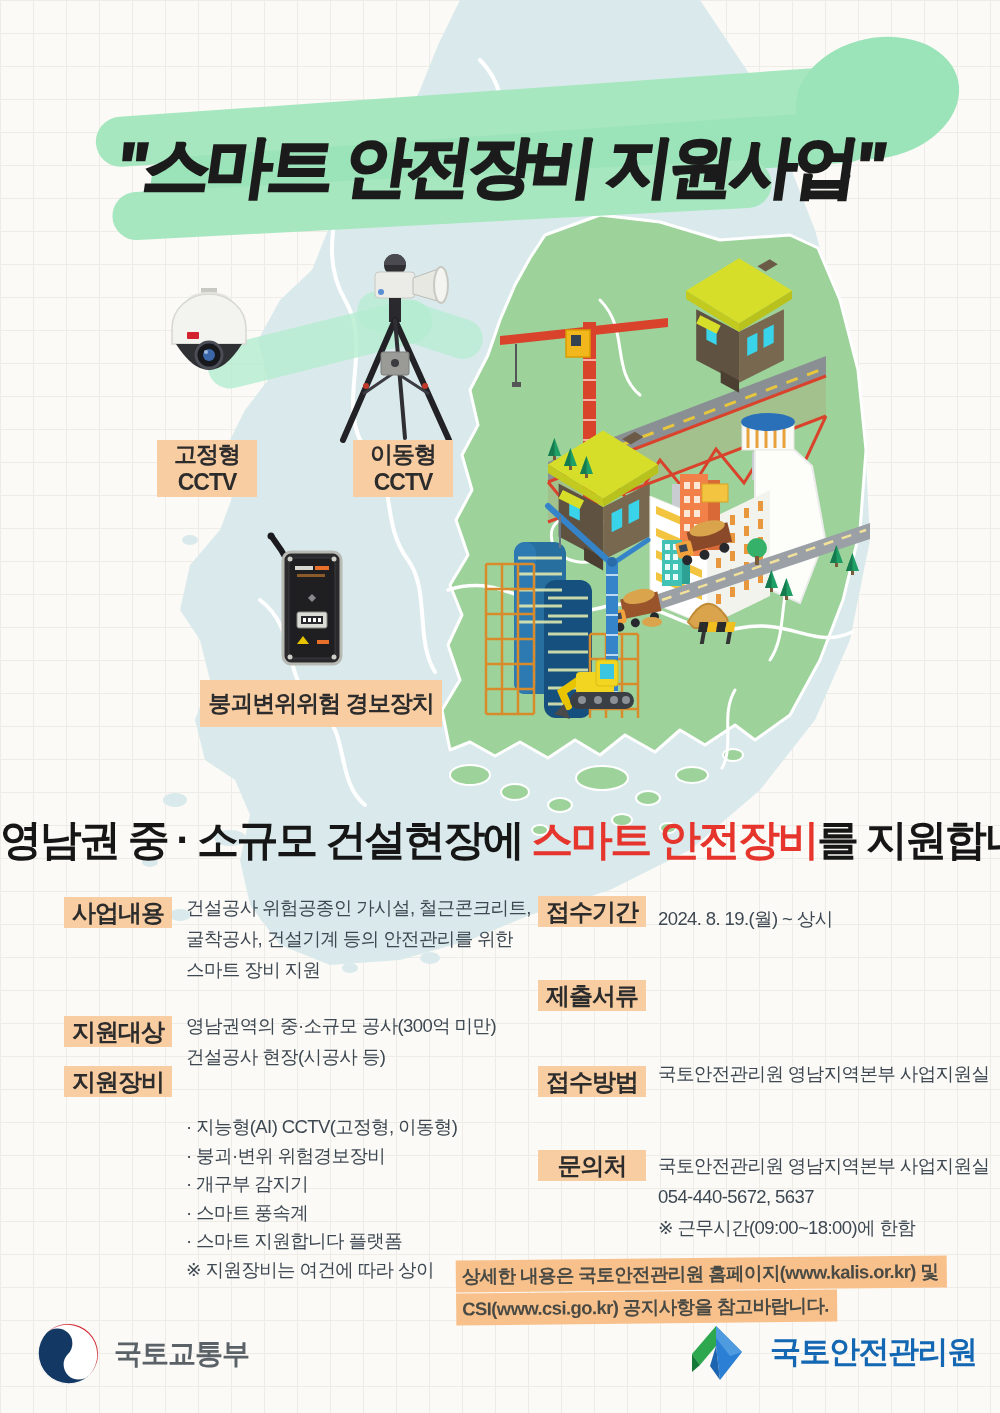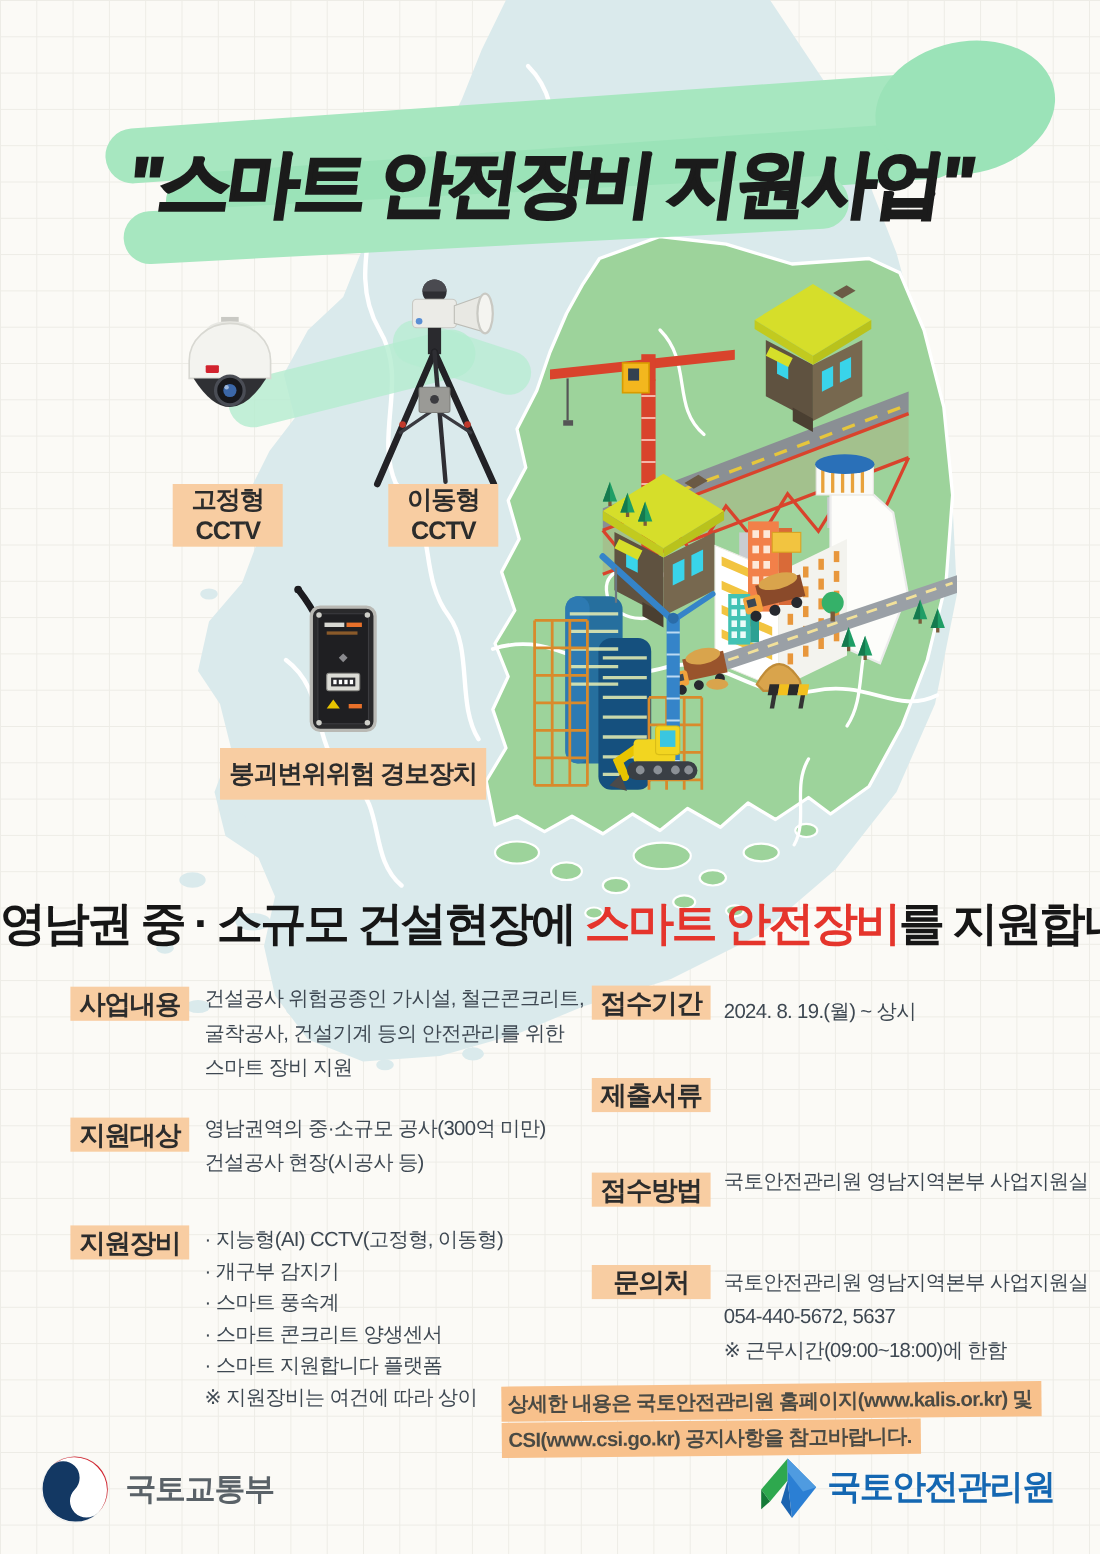--- a/index.html
+++ b/index.html
@@ -24,21 +24,21 @@
   .tag{position:absolute;width:108px;height:31px;font-size:24px;letter-spacing:-1px;}
   .content{position:absolute;z-index:4;color:#3e4852;font-size:18.5px;font-weight:500;
     letter-spacing:-0.6px;white-space:nowrap;}
   .content div{height:31px;line-height:31px;}
   .content.tight div{height:28.5px;line-height:28.5px;}
   .footnote{position:absolute;z-index:4;left:456px;top:1258px;font-size:18.5px;font-weight:600;
     color:#4a4a44;letter-spacing:-0.6px;white-space:nowrap;transform:rotate(-0.6deg);}
   .footnote .hl-line{display:inline-block;background:#f8c18c;padding:3px 8px 4px 6px;margin-bottom:1px;}
   .footer-left{position:absolute;z-index:4;left:36px;top:1322px;display:flex;align-items:center;gap:14px;text-align:right;}
   .footer-left .org{font-size:28px;font-weight:700;color:#5a6268;letter-spacing:-1px;}
-  .footer-right{position:absolute;z-index:4;left:686px;top:1320px;display:flex;align-items:center;gap:4px;}
+  .footer-right{position:absolute;z-index:4;left:686px;top:1320px;display:flex;align-items:center;gap:22px;}
   .footer-right .org{font-size:31px;font-weight:800;color:#1467b2;letter-spacing:-1.5px;}
 </style>
 </head>
 <body>
 
 <div class="poster">
 
   <svg class="map-svg" width="1000" height="1060" viewBox="0 0 1000 1060">
 
     <g>
@@ -395,26 +395,26 @@
     <div>굴착공사, 건설기계 등의 안전관리를 위한</div>
     <div>스마트 장비 지원</div>
   </div>
 
   <div class="tag" style="left:64px;top:1016px;">지원대상</div>
   <div class="content" style="left:186px;top:1010px;">
     <div>영남권역의 중·소규모 공사(300억 미만)</div>
     <div>건설공사 현장(시공사 등)</div>
   </div>
 
-  <div class="tag" style="left:64px;top:1114px;text-align:right;">지원장비</div>
+  <div class="tag" style="left:64px;top:1066px;text-align:right;">지원장비</div>
   <div class="content tight" style="left:186px;top:1113px;">
     <div>· 지능형(AI) CCTV(고정형, 이동형)</div>
+    <div>· 붕괴·변위 위험경보장비</div>
     <div>· 개구부 감지기</div>
     <div>· 스마트 풍속계</div>
-    <div>· 스마트 콘크리트 양생센서</div>
     <div>· 스마트 지원합니다 플랫폼</div>
     <div>※ 지원장비는 여건에 따라 상이</div>
   </div>
 
   <div class="tag" style="left:538px;top:896px;">접수기간</div>
   <div class="content" style="left:658px;top:903px;">
     <div>2024. 8. 19.(월) ~ 상시</div>
   </div>
 
   <div class="tag" style="left:538px;top:980px;">제출서류</div>

